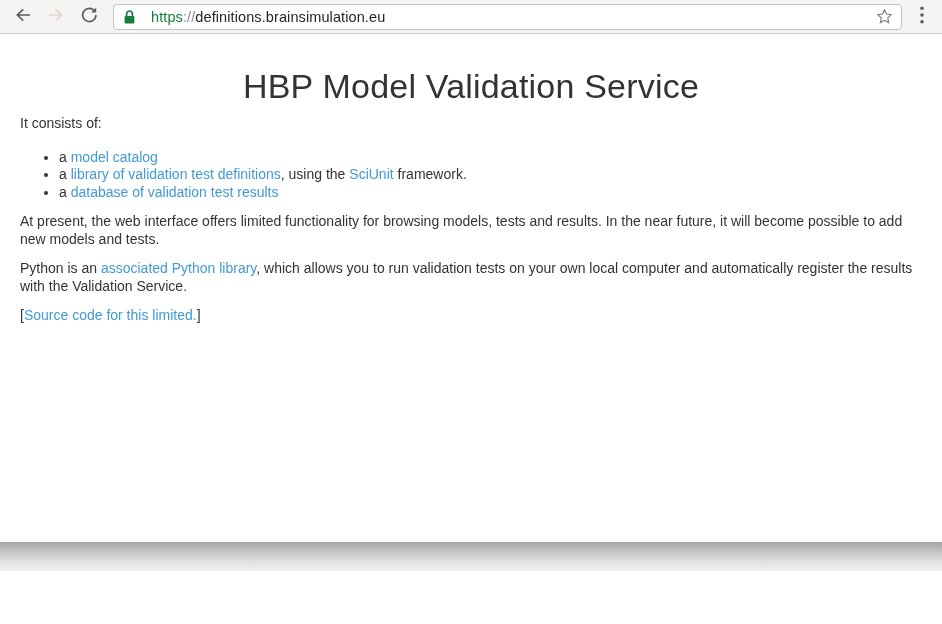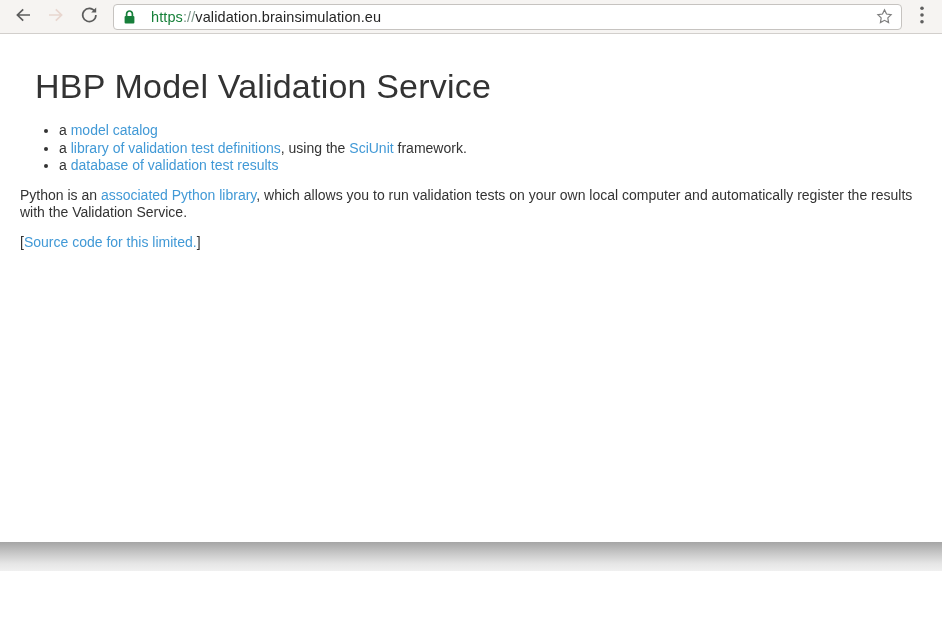--- a/index.html
+++ b/index.html
@@ -33,21 +33,21 @@
     display:flex;align-items:center;padding:0 10px;
   }
   .brand{font-size:18.5px;color:#777;margin-right:26px;text-decoration:none;cursor:pointer;}
   .nav-item{font-size:14px;color:#777;text-decoration:none;padding:0 12px;cursor:pointer;}
   
   .content{
     height:508px;background:#fff;padding:12px 20px 0;color:#333;
     font-size:14px;line-height:17.5px;overflow:hidden;
   }
   .content h1{
-    font-size:34px;font-weight:400;color:#333;margin:20px 15px 9px;line-height:40px;letter-spacing:.2px;
+    font-size:34px;font-weight:400;color:#333;margin:20px 4px 9px;line-height:40px;letter-spacing:.2px;text-align:center;
   }
   .content p{margin:0 0 12px;}
   .content ul{margin:16px 0 12px;padding-left:39px;}
   .content li{line-height:17.5px;}
   a.link{color:#4199d6;text-decoration:none;cursor:pointer;}
   
   .shadow{
     height:29px;width:100%;
     background:linear-gradient(to bottom,#a5a5a5 0%,#c9c9c9 40%,#e6e6e6 75%,#f0f0f0 100%);
   }
@@ -80,45 +80,47 @@
         </svg>
       </span>
     </button>
     <div class="urlbar">
       <span style="margin-right:7px;display:flex;">
         <svg width="13" height="16" viewBox="0 0 13 16">
           <path d="M3.6 7V4.9a2.9 2.9 0 1 1 5.8 0V7" fill="none" stroke="#177f3b" stroke-width="1.7"></path>
           <rect x="1.6" y="6.9" width="9.8" height="7.6" rx="1.1" fill="#177f3b"></rect>
         </svg>
       </span>
-      <span class="url"><span class="scheme">https</span><span class="sep">://</span><span class="host">validation.brainsimulation.eu</span></span>
+      <span class="url"><span class="scheme">https</span><span class="sep">://</span><span class="host">definitions.brainsimulation.eu</span></span>
       <span class="star-btn">
         <svg width="17" height="17" viewBox="0 0 20 20">
           <path d="M10 2.2l2.4 4.9 5.4.8-3.9 3.8.9 5.4L10 14.5l-4.8 2.6.9-5.4-3.9-3.8 5.4-.8z" fill="none" stroke="#7e7e7e" stroke-width="1.4"></path>
         </svg>
       </span>
     </div>
     <div class="menu-btn">
       <span>
         <svg width="4" height="18" viewBox="0 0 4 18">
           <circle cx="2" cy="2.2" r="1.8" fill="#5f5f5f"></circle>
           <circle cx="2" cy="9" r="1.8" fill="#5f5f5f"></circle>
           <circle cx="2" cy="15.8" r="1.8" fill="#5f5f5f"></circle>
         </svg>
       </span>
     </div>
   </div>
 
 
   <div class="content">
     <h1>HBP Model Validation Service</h1>
+    <p>It consists of:</p>
     <ul>
       <li><span>a </span><a class="link">model catalog</a></li>
       <li><span>a </span><a class="link">library of validation test definitions</a><span>, using the </span><a class="link">SciUnit</a><span> framework.</span></li>
       <li><span>a </span><a class="link">database of validation test results</a></li>
     </ul>
+    <p>At present, the web interface offers limited functionality for browsing models, tests and results. In the near future, it will become possible to add new models and tests.</p>
     <p><span>Python is an </span><a class="link">associated Python library</a><span>, which allows you to run validation tests on your own local computer and automatically register the results with the Validation Service.</span></p>
     <p><span>[</span><a class="link">Source code for this limited.</a><span>]</span></p>
   </div>
 
   <div class="shadow"></div>
 
 </div>
 
 </body></html>

